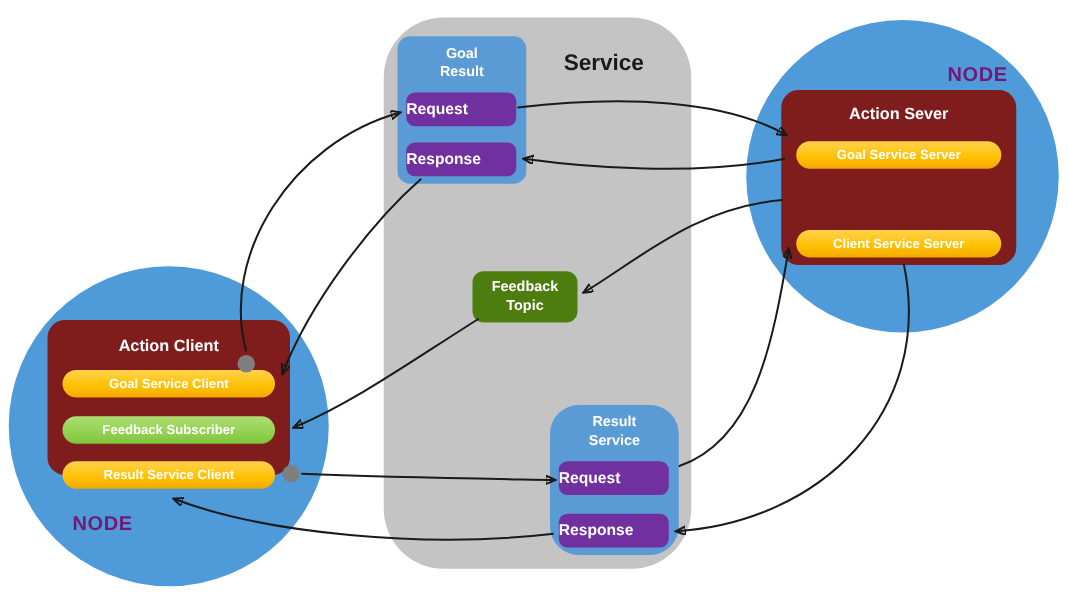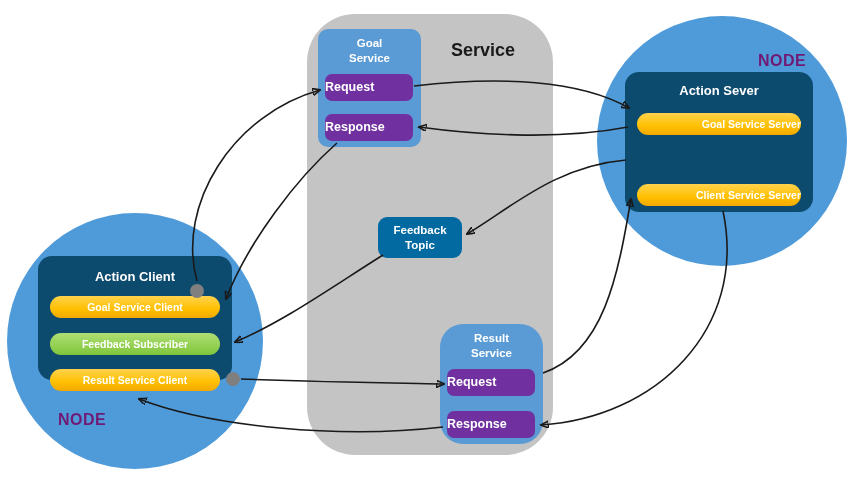--- a/index.html
+++ b/index.html
@@ -22,45 +22,45 @@
   .node-label.right-label { left:758px; top:52px; }
   .node-label.left-label  { left:58px;  top:411px; }
 
   .svc { position:absolute; background:#5b9bd5; border-radius:10px; }
   .svc.goal   { left:318px; top:29px;  width:103px; height:118px; }
   .svc.result { left:440px; top:324px; width:103px; height:120px;border-radius:23px; }
   .svc-title { white-space:pre-line; text-align:center; color:#ffffff;
                font-weight:bold; font-size:11.5px; line-height:1.3; padding-top:7px; }
 
   .topic { position:absolute; left:378px; top:217px; width:84px; height:41px;
-           background:#0369a1; border-radius:9px; display:flex; align-items:center;
+           background:#4d7c0f; border-radius:9px; display:flex; align-items:center;
            justify-content:center; text-align:center; color:#ffffff; font-weight:bold;
            font-size:11.5px; line-height:1.25; white-space:pre-line; }
 
   .pbtn { position:absolute; width:88px; height:27px; background:#7030a0;
           border-radius:7px; color:#ffffff; font-weight:bold; font-size:12.5px;
           text-align:left; line-height:27px; }
   .pbtn.goal-req  { left:325px; top:74px;  }
   .pbtn.goal-res  { left:325px; top:114px; }
   .pbtn.res-req   { left:447px; top:369px; }
   .pbtn.res-res   { left:447px; top:411px; }
 
-  .orange { position:absolute; background:#0c4a6e; border-radius:14px; }
+  .orange { position:absolute; background:#7f1d1d; border-radius:14px; }
   .orange.server-box { left:625px; top:72px;  width:188px; height:140px; }
   .orange.client-box { left:38px;  top:256px; width:194px; height:124px; }
   .orange-title { position:absolute; width:100%; text-align:center; color:#ffffff;
                   font-weight:bold; font-size:13px; }
   .server-box .orange-title { top:11px; }
   .client-box .orange-title { top:13px; }
 
   .pill { position:absolute; height:22px; border-radius:11px; text-align:center;
           line-height:22px; font-size:10.5px; font-weight:bold; color:#ffffff; }
   .pill.yellow { background:linear-gradient(180deg,#ffd24d,#ffc000 60%,#f3a800); }
   .pill.green  { background:linear-gradient(180deg,#aede74,#92d050 60%,#7fc43c); }
-  .server-box .pill { left:12px; width:164px;text-align:right; }
+  .server-box .pill { left:12px; width:164px; }
   .client-box .pill { left:12px; width:170px; }
 
   .dot { position:absolute; width:14px; height:14px; border-radius:50%; background:#7f7f7f; }
   .dot.goal   { left:190px; top:284px; }
   .dot.result { left:226px; top:372px; }
 
   svg.arrows { position:absolute; left:0; top:0; pointer-events:none; }
   svg.arrows path { fill:none; stroke:#1a1a1a; stroke-width:1.6; }
 </style>
 </head>
@@ -72,21 +72,21 @@
   <div class="circle right"></div>
 
   <div class="gray-box"></div>
   <div class="action-title">Service</div>
 
   <div class="node-label right-label">NODE</div>
   <div class="node-label left-label">NODE</div>
 
   <div class="svc goal">
     <div class="svc-title">Goal
-Service</div>
+Result</div>
   </div>
   <div class="pbtn goal-req">Request</div>
   <div class="pbtn goal-res">Response</div>
 
   <div class="topic">Feedback
 Topic</div>
 
   <div class="svc result">
     <div class="svc-title">Result
 Service</div>

